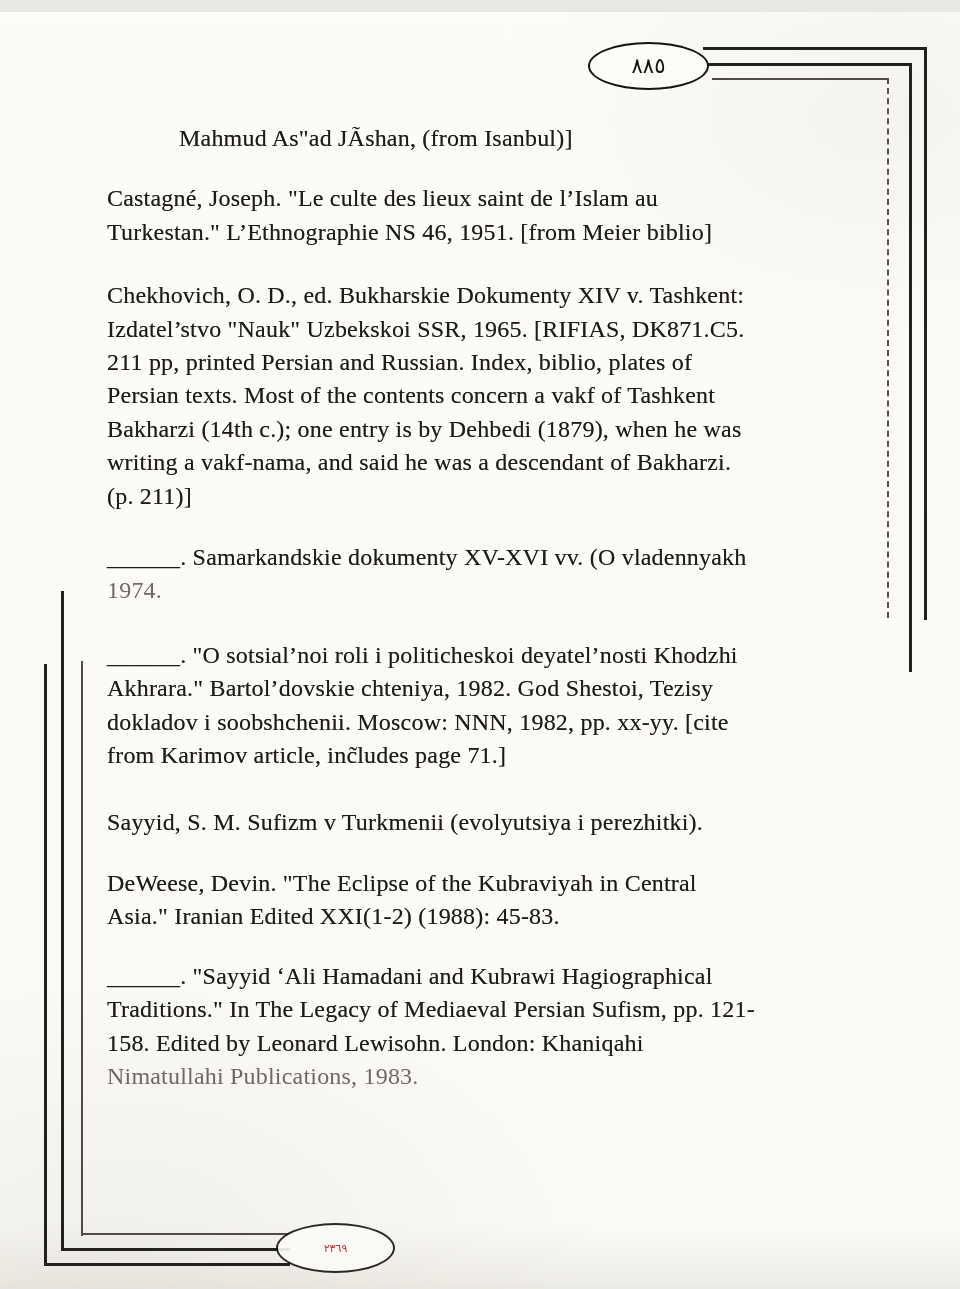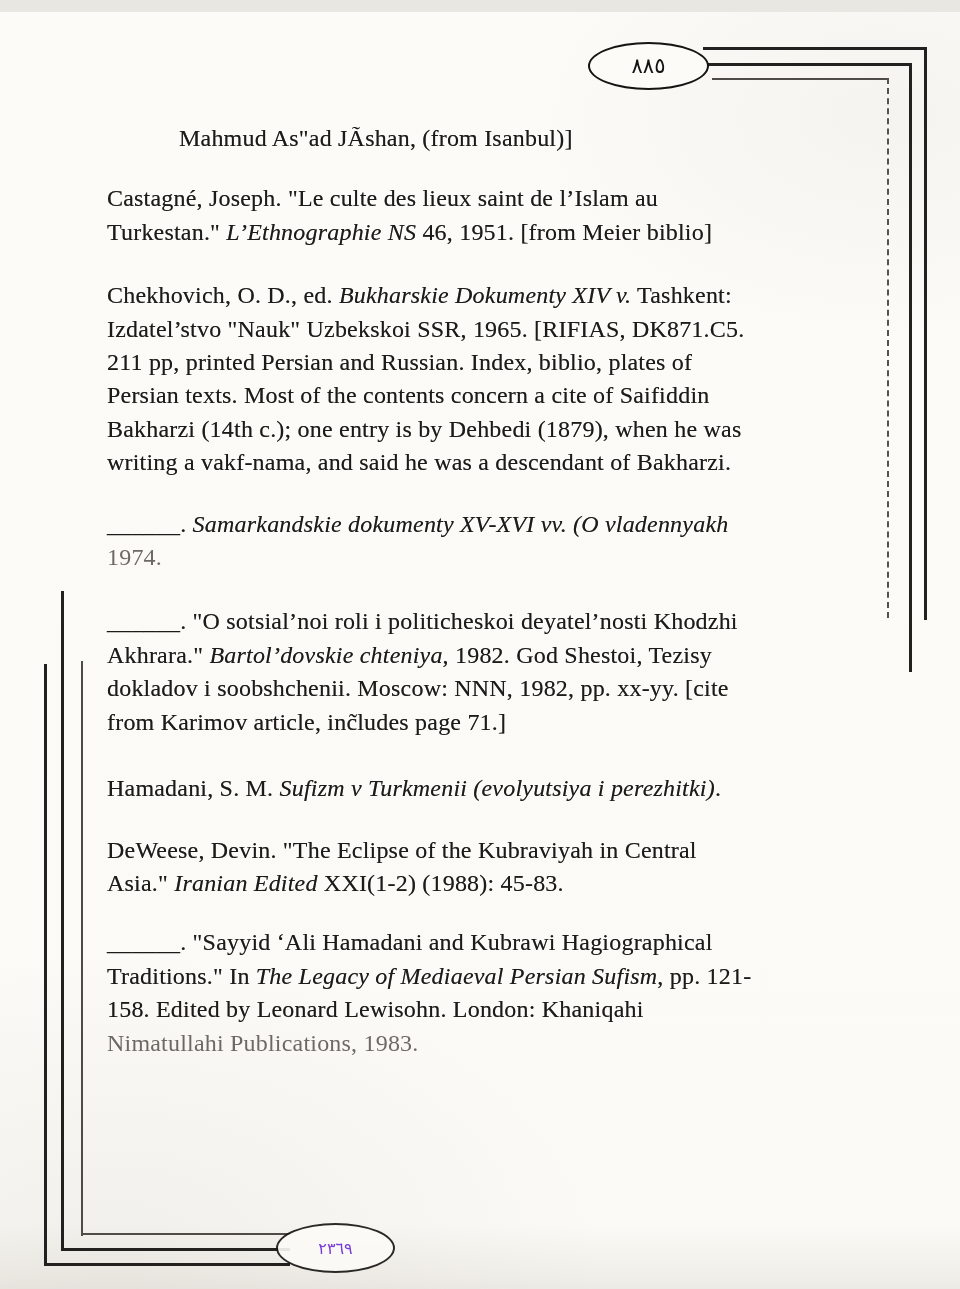--- a/index.html
+++ b/index.html
@@ -14,21 +14,21 @@
       linear-gradient(180deg,#fcfbf7 0%,#fbfaf6 94%,#f1efe9 98%,#e8e6e0 100%);
     font-family:"Liberation Serif","DejaVu Serif",serif;
     color:#1d1b19;
   }
   
   .bib{
     position:absolute;left:107px;top:110px;width:800px;
     font-size:24px;line-height:33.4px;letter-spacing:0.2px;
   }
   .line{white-space:nowrap;text-shadow:0 0 .5px rgba(30,28,25,.55);}
-  .it{font-style:italic;}
+  .it{}
   .faded{color:#55504b;text-shadow:none;opacity:.85;}
   .entry{margin:0 0 28px 0;}
   .entry.continuation .line{text-indent:72px;}
   .bib > .entry:nth-child(1){margin-bottom:27px;}
   .bib > .entry:nth-child(2){margin-bottom:30px;}
   .bib > .entry:nth-child(3){margin-bottom:28px;}
   .bib > .entry:nth-child(4){margin-bottom:31px;}
   .bib > .entry:nth-child(5){margin-bottom:33px;}
   .bib > .entry:nth-child(6){margin-bottom:28px;}
   .bib > .entry:nth-child(7){margin-bottom:26px;}
@@ -38,21 +38,21 @@
   .vdash{position:absolute;width:0;background:none;border-left:2px dashed #55524e;z-index:1;}
   
   .stamp{
     position:absolute;z-index:3;
     border:2.5px solid #161412;border-radius:50%;
     background:#fcfbf7;
     display:flex;align-items:center;justify-content:center;
     font-family:"DejaVu Sans",sans-serif;
   }
   .stamp.top{left:588px;top:30px;width:117px;height:44px;font-size:21px;letter-spacing:4px;color:#141210;}
-  .stamp.bottom{left:276px;top:1211px;width:115px;height:46px;font-size:16px;letter-spacing:3px;color:#6d28d9;opacity:.9;}
+  .stamp.bottom{left:276px;top:1211px;width:115px;height:46px;font-size:11px;letter-spacing:3px;color:#b91c1c;opacity:.9;}
 </style>
 </head>
 <body>
 
 <div class="page">
 
   <div class="hl" style="left:703px;top:35px;width:224px;height:3px;"></div>
   <div class="vl" style="left:924px;top:35px;width:3px;height:573px;"></div>
   <div class="hl" style="left:705px;top:51px;width:206px;height:2.5px;"></div>
   <div class="vl" style="left:909px;top:51px;width:2.5px;height:609px;"></div>
@@ -78,36 +78,37 @@
         <div class="line"><span>Mahmud As"ad JÃshan, (from Isanbul)]</span></div>
       </div>
       <div class="entry">
         <div class="line"><span>Castagné, Joseph. "Le culte des lieux saint de l’Islam au</span></div>
         <div class="line"><span>Turkestan." </span><span class="it">L’Ethnographie NS</span><span> 46, 1951. [from Meier biblio]</span></div>
       </div>
       <div class="entry">
         <div class="line"><span>Chekhovich, O. D., ed. </span><span class="it">Bukharskie Dokumenty XIV v.</span><span> Tashkent:</span></div>
         <div class="line"><span>Izdatel’stvo "Nauk" Uzbekskoi SSR, 1965. [RIFIAS, DK871.C5.</span></div>
         <div class="line"><span>211 pp, printed Persian and Russian. Index, biblio, plates of</span></div>
-        <div class="line"><span>Persian texts. Most of the contents concern a cite of Saifiddin</span></div>
+        <div class="line"><span>Persian texts. Most of the contents concern a vakf of Tashkent</span></div>
         <div class="line"><span>Bakharzi (14th c.); one entry is by Dehbedi (1879), when he was</span></div>
         <div class="line"><span>writing a vakf-nama, and said he was a descendant of Bakharzi.</span></div>
+        <div class="line"><span>(p. 211)]</span></div>
       </div>
       <div class="entry">
         <div class="line"><span>______. </span><span class="it">Samarkandskie dokumenty XV-XVI vv. (O vladennyakh</span></div>
         <div class="line faded"><span>1974.</span></div>
       </div>
       <div class="entry">
         <div class="line"><span>______. "O sotsial’noi roli i politicheskoi deyatel’nosti Khodzhi</span></div>
         <div class="line"><span>Akhrara." </span><span class="it">Bartol’dovskie chteniya</span><span>, 1982. God Shestoi, Tezisy</span></div>
         <div class="line"><span>dokladov i soobshchenii. Moscow: NNN, 1982, pp. xx-yy. [cite</span></div>
         <div class="line"><span>from Karimov article, inc̃ludes page 71.]</span></div>
       </div>
       <div class="entry">
-        <div class="line"><span>Hamadani, S. M. </span><span class="it">Sufizm v Turkmenii (evolyutsiya i perezhitki)</span><span>.</span></div>
+        <div class="line"><span>Sayyid, S. M. </span><span class="it">Sufizm v Turkmenii (evolyutsiya i perezhitki)</span><span>.</span></div>
       </div>
       <div class="entry">
         <div class="line"><span>DeWeese, Devin. "The Eclipse of the Kubraviyah in Central</span></div>
         <div class="line"><span>Asia." </span><span class="it">Iranian Edited</span><span> XXI(1-2) (1988): 45-83.</span></div>
       </div>
       <div class="entry">
         <div class="line"><span>______. "Sayyid ‘Ali Hamadani and Kubrawi Hagiographical</span></div>
         <div class="line"><span>Traditions." In </span><span class="it">The Legacy of Mediaeval Persian Sufism</span><span>, pp. 121-</span></div>
         <div class="line"><span>158. Edited by Leonard Lewisohn. London: Khaniqahi</span></div>
         <div class="line faded"><span>Nimatullahi Publications, 1983.</span></div>

